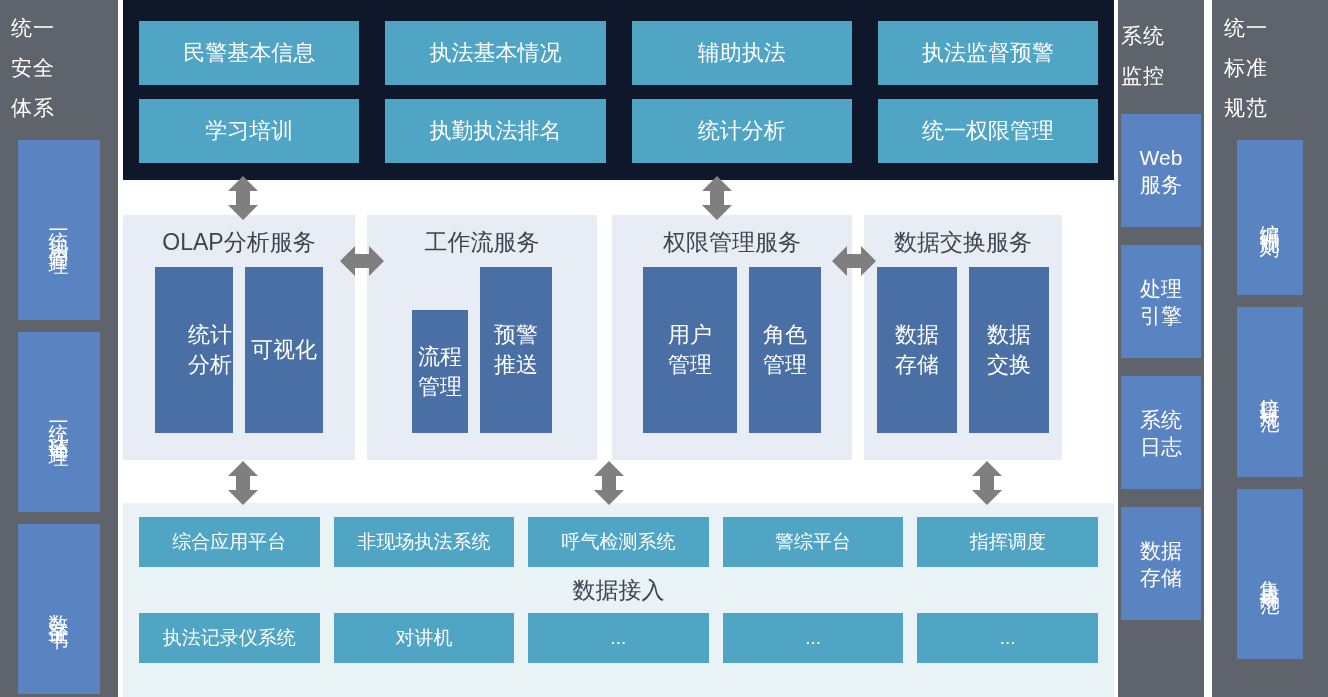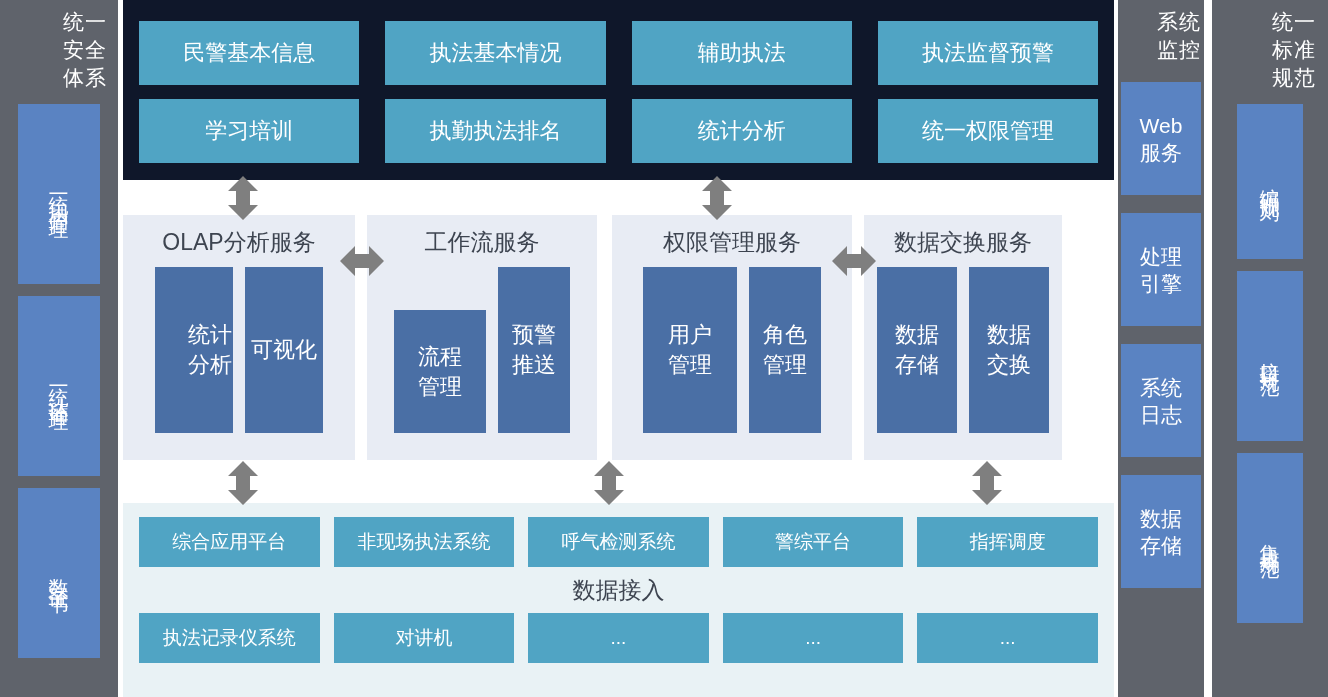--- a/index.html
+++ b/index.html
@@ -28,22 +28,22 @@
     height: 697px;
     background: #5f636b;
     display: flex;
     flex-direction: column;
     align-items: center;
     box-sizing: border-box;
   }
   .rail-title {
     color: #ffffff;
     font-size: 21px;
-    line-height: 28px;
-    text-align: right;
+    line-height: 40px;
+    text-align: left;
     font-weight: 400;
     letter-spacing: 1px;
     white-space: pre-line;
   }
   .rail-box {
     background: #5a83c2;
     color: #ffffff;
     display: flex;
     align-items: center;
     justify-content: center;
@@ -60,21 +60,21 @@
 
   
   #rail-left { left: 0; width: 118px; padding-top: 8px; }
   #rail-left .rail-title { width: 96px; }
   #rail-left .rail-box {
     width: 82px;
     margin-top: 12px;
   }
 
   
-  #rail-monitor { left: 1118px; width: 86px; padding-top: 8px; }
+  #rail-monitor { left: 1118px; width: 86px; padding-top: 16px; }
   #rail-monitor .rail-title { width: 80px; }
   #rail-monitor .rail-box {
     width: 80px;
     margin-top: 18px;
     font-size: 21px;
     line-height: 27px;
   }
 
   
   #rail-standard { left: 1212px; width: 116px; padding-top: 8px; }
@@ -262,21 +262,21 @@
             <span>可视化</span>
           </div>
         </div>
       </div>
 
       <div class="svc-gap-sm"></div>
 
       <div class="svc-panel" style="width:230px;">
         <div class="svc-title">工作流服务</div>
         <div class="svc-boxes">
-          <div class="blue-box" style="width:92px;margin-top:43px;">
+          <div class="blue-box" style="width:56px;margin-top:43px;">
             <span>流程
 管理</span>
           </div>
           <div class="blue-box" style="width:72px;">
             <span>预警
 推送</span>
           </div>
         </div>
       </div>
 

